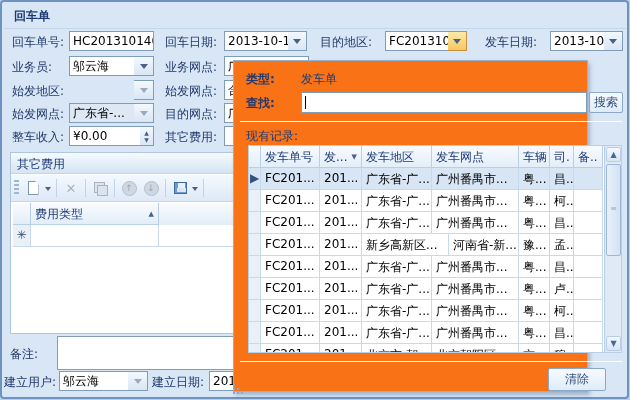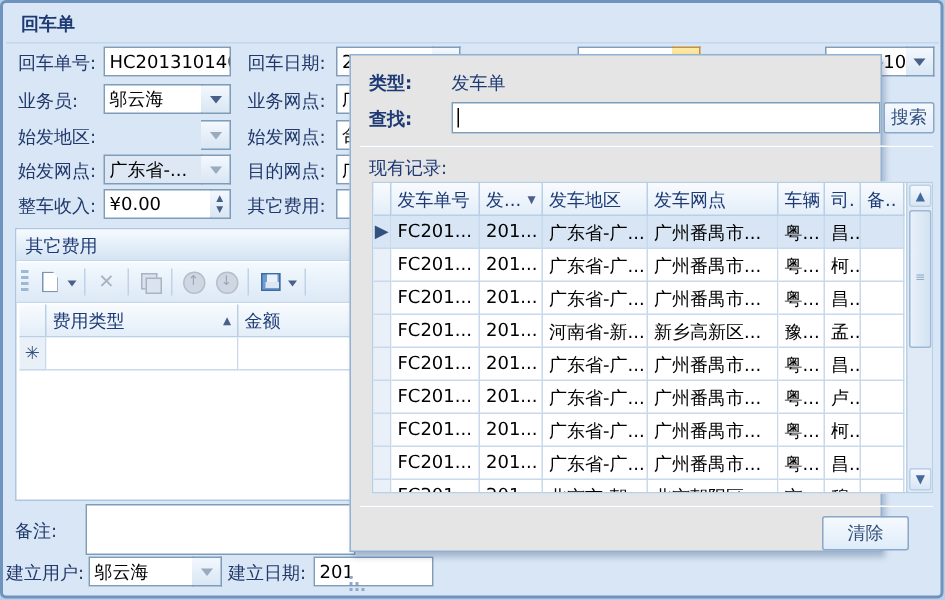--- a/index.html
+++ b/index.html
@@ -55,22 +55,22 @@
     background:linear-gradient(#f8fbfe,#e2edf8); }
   .gh-cell { border-right:1px solid #b9cfe6; border-bottom:1px solid #b9cfe6; color:#1d3a75;
     padding:3px 0 0 4px; white-space:nowrap; overflow:hidden; position:relative; }
   .sort { position:absolute; right:4px; top:7px; font-size:7px; color:#49618a; }
   .grow { display:flex; height:22px; }
   .gcell { border-right:1px solid #c8d9ec; border-bottom:1px solid #c8d9ec; background:#fff;
     padding:3px 0 0 4px; white-space:nowrap; overflow:hidden; color:#000; }
   .gsel { background:#e9f0f8; text-align:center; padding-left:0; color:#33517c; }
   .rowsel .gcell { background:#d7e5f4; }
 
-  .popup { position:absolute; left:233px; top:36px; width:355px; height:332px;
-    background:#e5e5e5; border:1px solid #93b1d1; box-shadow:2px 3px 4px rgba(60,90,130,.35); }
+  .popup { position:absolute; left:233px; top:60px; width:355px; height:332px;
+    background:#f97316; border:1px solid #93b1d1; box-shadow:2px 3px 4px rgba(60,90,130,.35); }
   .popup .blbl { position:absolute; font-weight:bold; color:#1d3a75; }
   .popup .sep { position:absolute; height:1px; background:#a9c1db; border-bottom:1px solid #fdfeff; }
   .btn { position:absolute; border:1px solid #8ca8c9; border-radius:2px; color:#33517c;
     background:linear-gradient(#f6fafe,#dfecf9); text-align:center; }
   .caret-bar { position:absolute; width:1px; height:13px; background:#000; }
 
   .ptable { position:absolute; left:14px; top:84px; width:374px; height:208px; overflow:hidden;
     border:1px solid #b9cfe6; background:#fff; }
   .c0{width:12px} .c1{width:59px} .c2{width:42px} .c3{width:70px} .c4{width:87px} .c5{width:31px} .c6{width:24px} .c7{width:29px}
   .vscroll { position:absolute; right:0; top:0; width:17px; height:100%;
@@ -159,21 +159,20 @@
         <div class="tb-sep"></div>
         <div class="tb-ic">
             <div class="ic-save"></div>
           </div>
         <div class="tb-caret"></div>
         <div class="tb-sep"></div>
       </div>
       <div class="grid-head" style="left:2px;top:50px;width:235px">
         <div class="gh-cell" style="width:18px"></div>
         <div class="gh-cell" style="width:128px"><span>费用类型</span><span class="sort">▲</span></div>
-        <div class="gh-cell" style="width:89px;border-right:none">金额</div>
       </div>
       <div class="grow" style="position:absolute;left:2px;top:72px;width:235px">
         <div class="gcell gsel" style="width:18px">✳</div>
         <div class="gcell" style="width:128px"></div>
         <div class="gcell" style="width:89px;border-right:none"></div>
       </div>
     </div>
 
     <div class="lbl" style="left:8px;top:344px">备注:</div>
     <div class="inp" style="left:55px;top:334px;width:180px;height:34px"></div>
@@ -233,22 +232,22 @@
             <div class="gcell c3">广东省-广...</div>
             <div class="gcell c4">广州番禺市...</div>
             <div class="gcell c5">粤...</div>
             <div class="gcell c6">昌..</div>
             <div class="gcell c7"></div>
           </div>
           <div class="grow">
             <div class="gcell c0 gsel"></div>
             <div class="gcell c1">FC201...</div>
             <div class="gcell c2">201...</div>
+            <div class="gcell c4">新乡高新区...</div>
             <div class="gcell c3">河南省-新...</div>
-            <div class="gcell c4">新乡高新区...</div>
             <div class="gcell c5">豫...</div>
             <div class="gcell c6">孟..</div>
             <div class="gcell c7"></div>
           </div>
           <div class="grow">
             <div class="gcell c0 gsel"></div>
             <div class="gcell c1">FC201...</div>
             <div class="gcell c2">201...</div>
             <div class="gcell c3">广东省-广...</div>
             <div class="gcell c4">广州番禺市...</div>

